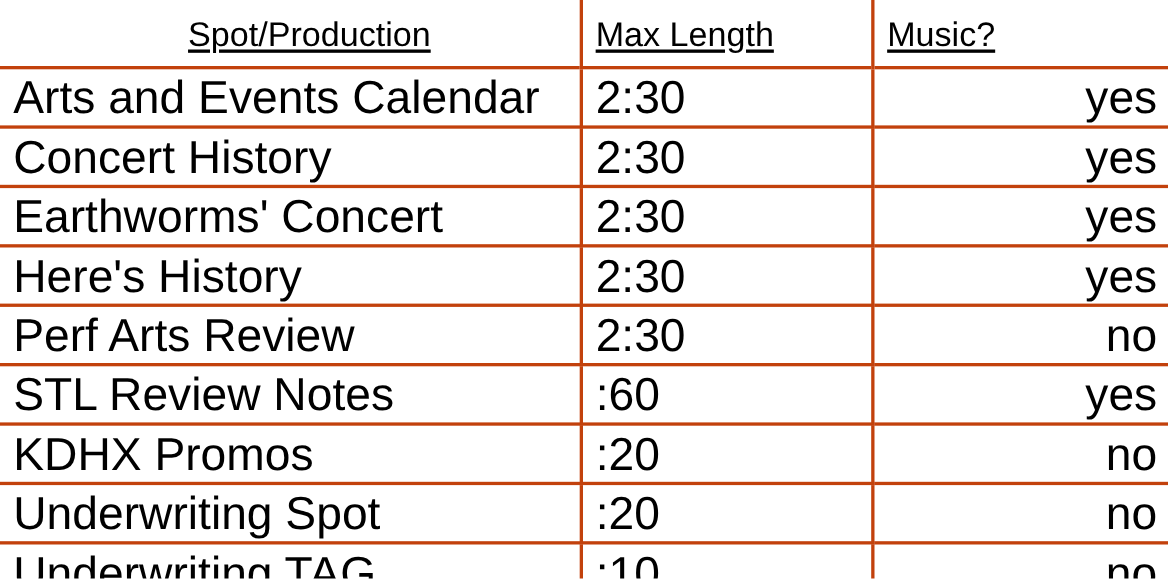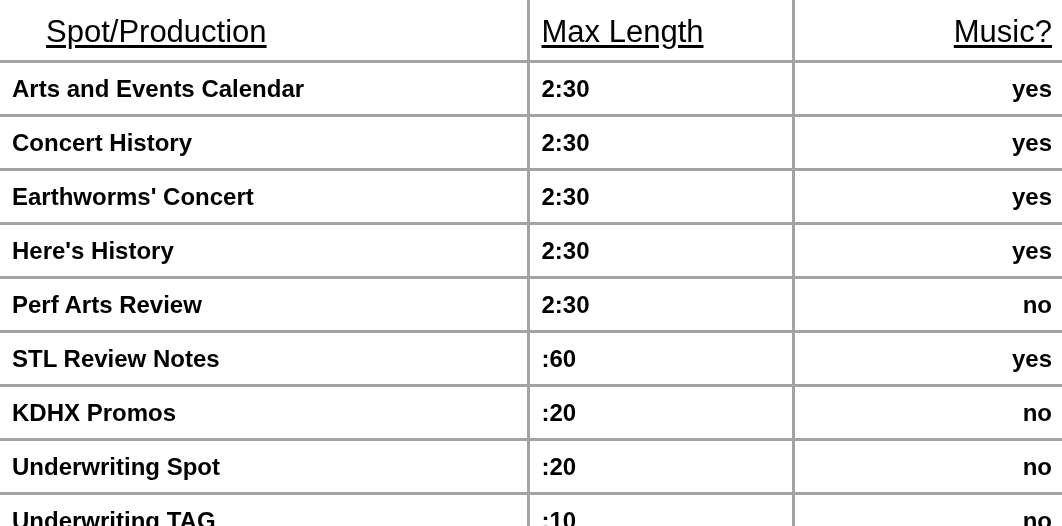--- a/index.html
+++ b/index.html
@@ -25,26 +25,26 @@
     table-layout: fixed;
     width: 1062px;
     margin: 0;
     padding: 0;
   }
   table.grid col.c-name  { width: 528px; }
   table.grid col.c-len   { width: 265px; }
   table.grid col.c-music { width: 269px; }
 
   table.grid td {
-    border: 3px solid #a3a3a3;
+    border: 3px solid #c2410c;
     padding: 0 10px 0 12px;
     height: 51px;
     vertical-align: middle;
-    font-size: 24px;
-    font-weight: bold;
+    font-size: 42px;
+    font-weight: normal;
     line-height: 1;
     white-space: nowrap;
     overflow: hidden;
   }
   
   table.grid tr:first-child td { border-top: none; }
   table.grid tr td:first-child { border-left: none; }
   table.grid tr td:last-child  { border-right: none; }
 
   
@@ -58,23 +58,23 @@
   }
   tr.header .hdr-text {
     text-decoration: underline;
     text-underline-offset: 3px;
   }
 
   td.name  { text-align: left; }
   td.len   { padding-right: 16px; }
   td.music { text-align: right; padding-right: 16px; }
 
-  tr.header td.name  { text-align: left; padding-left: 46px; }
+  tr.header td.name  { text-align: center; padding-left: 46px; }
   tr.header td.len   { text-align: left; }
-  tr.header td.music { text-align: right; }
+  tr.header td.music { text-align: left; }
 
   
   tr.last td { border-bottom: none; }
 </style>
 </head>
 <body>
 
 <div class="sheet">
   <table class="grid">
     <colgroup>

